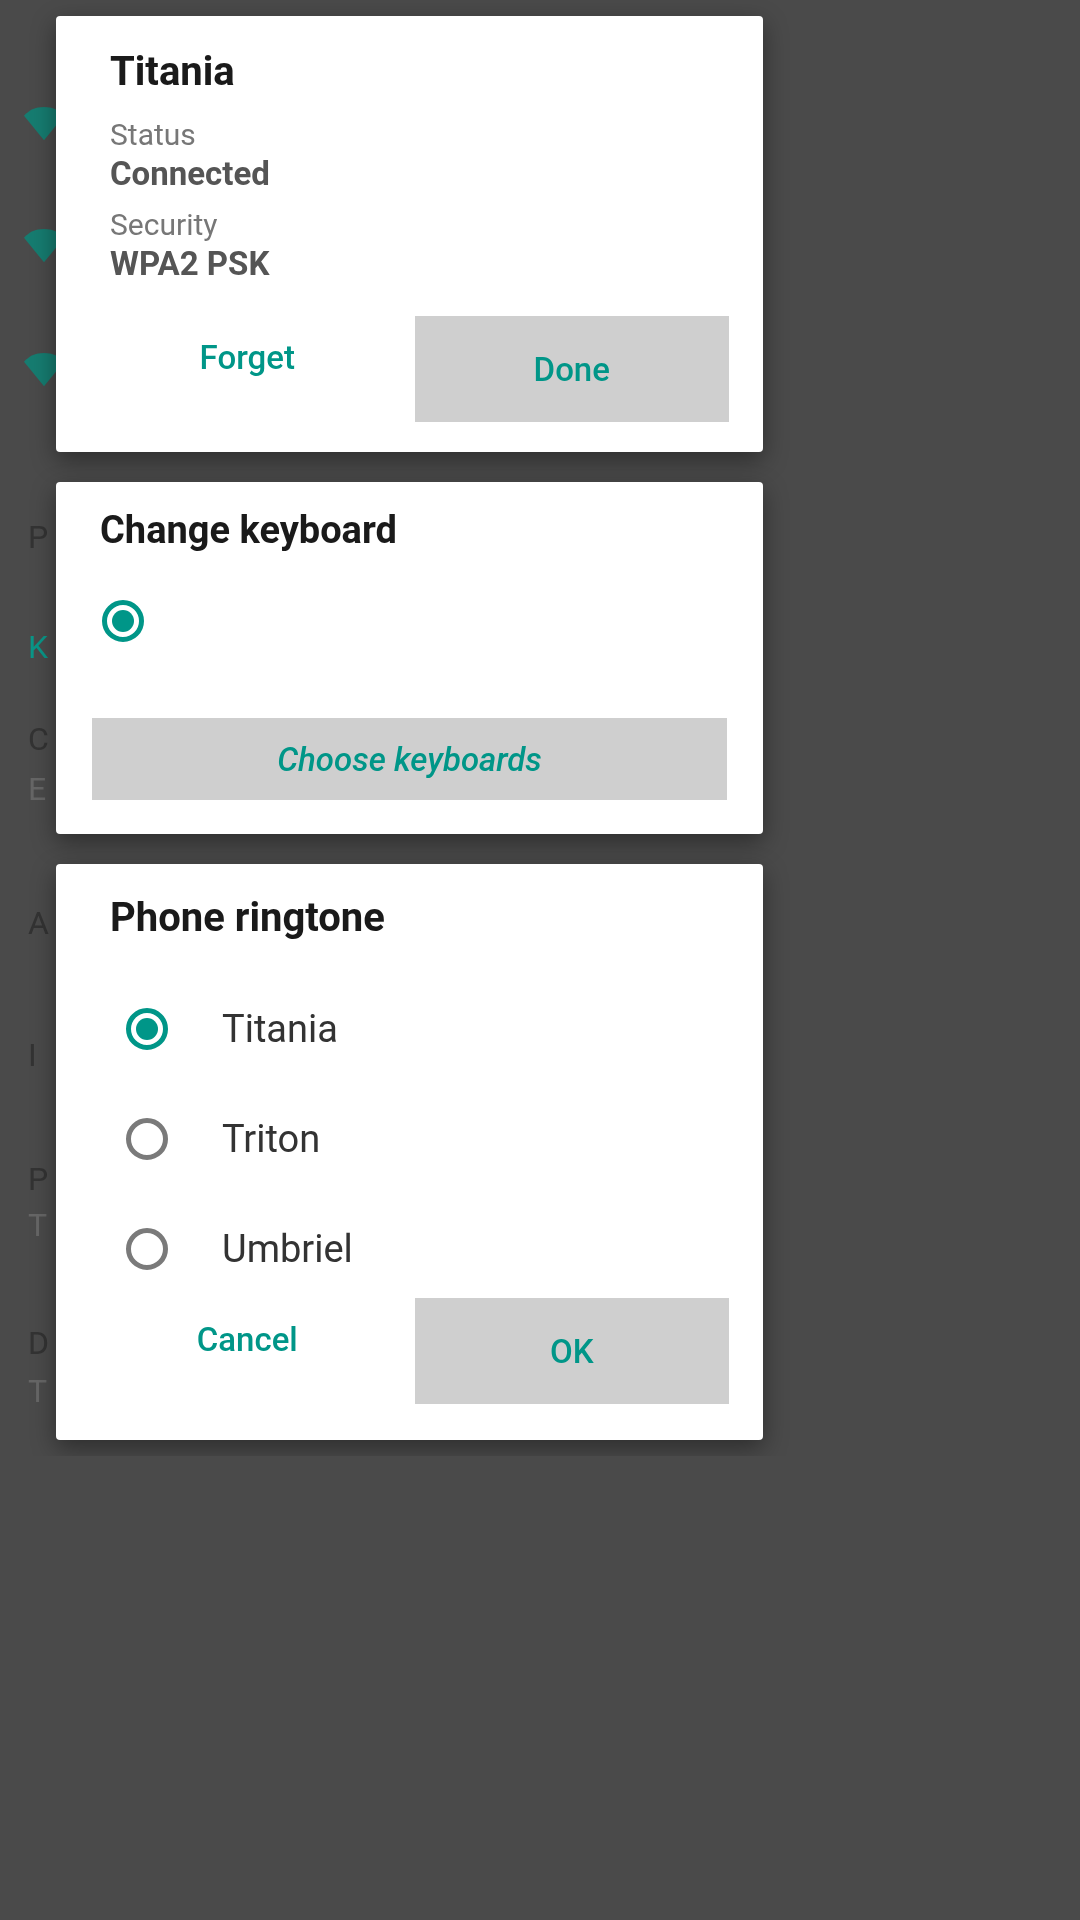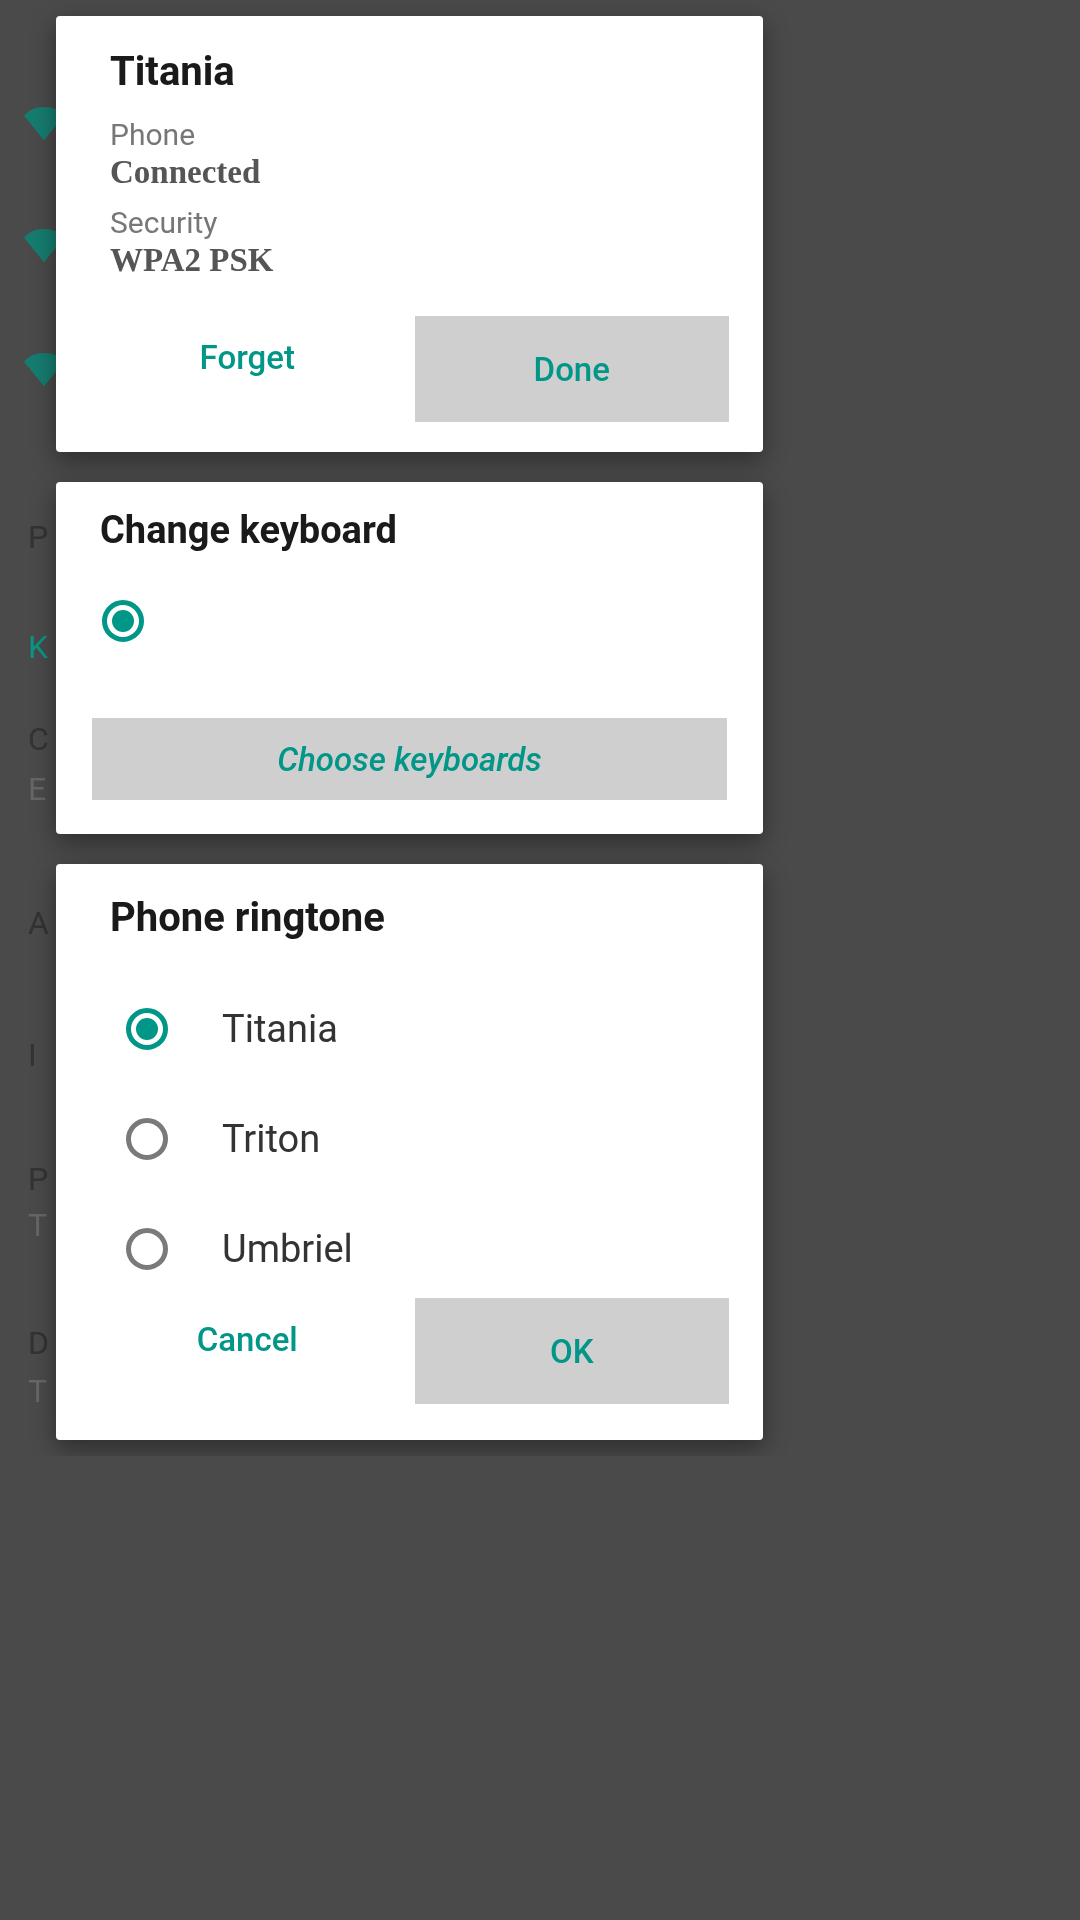--- a/index.html
+++ b/index.html
@@ -74,21 +74,20 @@
     .info-label {
       font-size: 30px;
       color: #777;
       margin-bottom: 2px;
     }
     .info-value {
       font-size: 33px;
       font-weight: 700;
       color: #555;
       margin-bottom: 14px;
-      font-family: Liberation Serif, serif;
     }
     .button-row {
       position: absolute;
       bottom: 30px;
       left: 0;
       right: 0;
       display: flex;
       padding: 0 34px;
       gap: 10px;
     }
@@ -213,21 +212,21 @@
 <div class="bg-hint" style="top:904px;color:#333;">A</div>
 <div class="bg-hint" style="top:1036px;color:#333;">I</div>
 <div class="bg-hint" style="top:1160px;color:#333;">P</div>
 <div class="bg-hint" style="top:1206px;color:#666;">T</div>
 <div class="bg-hint" style="top:1324px;color:#333;">D</div>
 <div class="bg-hint" style="top:1372px;color:#666;">T</div>
 
 <div class="dialog dialog-1">
   <div class="d-title">Titania</div>
   <div class="info-block">
-    <div class="info-label">Phone</div>
+    <div class="info-label">Status</div>
     <div class="info-value">Connected</div>
     <div class="info-label">Security</div>
     <div class="info-value">WPA2 PSK</div>
   </div>
   <div class="button-row">
     <button class="btn-flat">Forget</button>
     <button class="btn-raised">Done</button>
   </div>
 </div>
 

